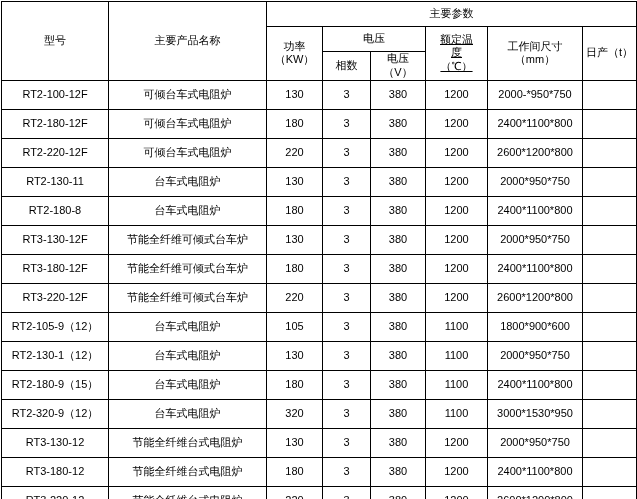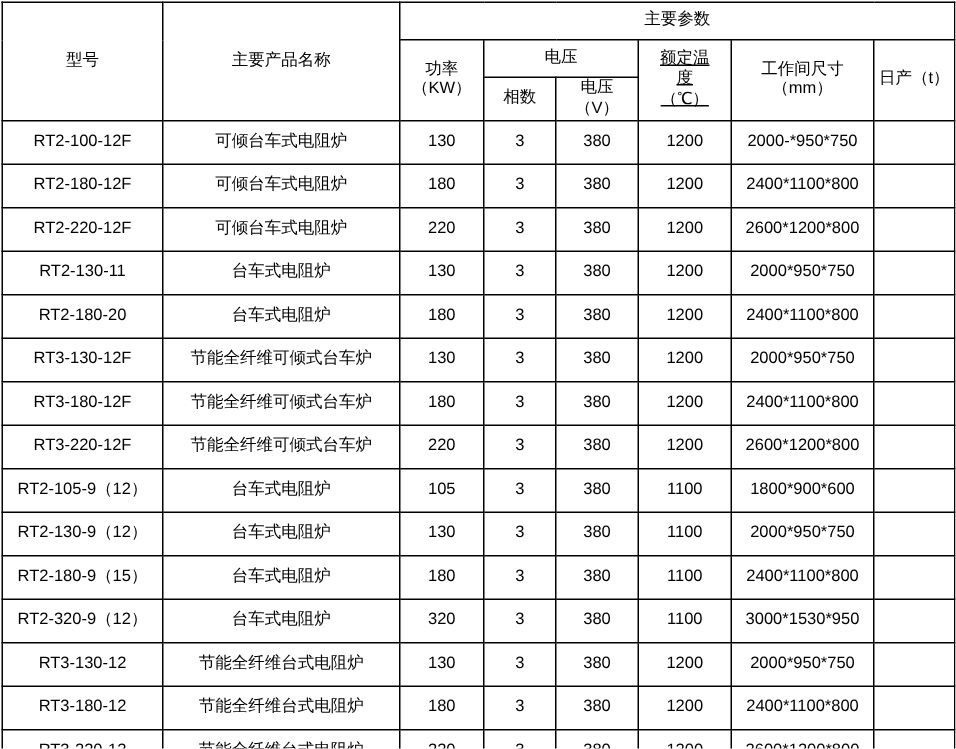--- a/index.html
+++ b/index.html
@@ -159,21 +159,21 @@
         <td class="row-cell cell-model">RT2-130-11</td>
         <td class="row-cell cell-name">台车式电阻炉</td>
         <td class="row-cell cell-num">130</td>
         <td class="row-cell cell-num">3</td>
         <td class="row-cell cell-num">380</td>
         <td class="row-cell cell-num">1200</td>
         <td class="row-cell cell-size">2000*950*750</td>
         <td class="row-cell cell-empty"></td>
       </tr>
       <tr>
-        <td class="row-cell cell-model">RT2-180-20</td>
+        <td class="row-cell cell-model">RT2-180-8</td>
         <td class="row-cell cell-name">台车式电阻炉</td>
         <td class="row-cell cell-num">180</td>
         <td class="row-cell cell-num">3</td>
         <td class="row-cell cell-num">380</td>
         <td class="row-cell cell-num">1200</td>
         <td class="row-cell cell-size">2400*1100*800</td>
         <td class="row-cell cell-empty"></td>
       </tr>
       <tr>
         <td class="row-cell cell-model">RT3-130-12F</td>
@@ -209,21 +209,21 @@
         <td class="row-cell cell-model">RT2-105-9（12）</td>
         <td class="row-cell cell-name">台车式电阻炉</td>
         <td class="row-cell cell-num">105</td>
         <td class="row-cell cell-num">3</td>
         <td class="row-cell cell-num">380</td>
         <td class="row-cell cell-num">1100</td>
         <td class="row-cell cell-size">1800*900*600</td>
         <td class="row-cell cell-empty"></td>
       </tr>
       <tr>
-        <td class="row-cell cell-model">RT2-130-9（12）</td>
+        <td class="row-cell cell-model">RT2-130-1（12）</td>
         <td class="row-cell cell-name">台车式电阻炉</td>
         <td class="row-cell cell-num">130</td>
         <td class="row-cell cell-num">3</td>
         <td class="row-cell cell-num">380</td>
         <td class="row-cell cell-num">1100</td>
         <td class="row-cell cell-size">2000*950*750</td>
         <td class="row-cell cell-empty"></td>
       </tr>
       <tr>
         <td class="row-cell cell-model">RT2-180-9（15）</td>

